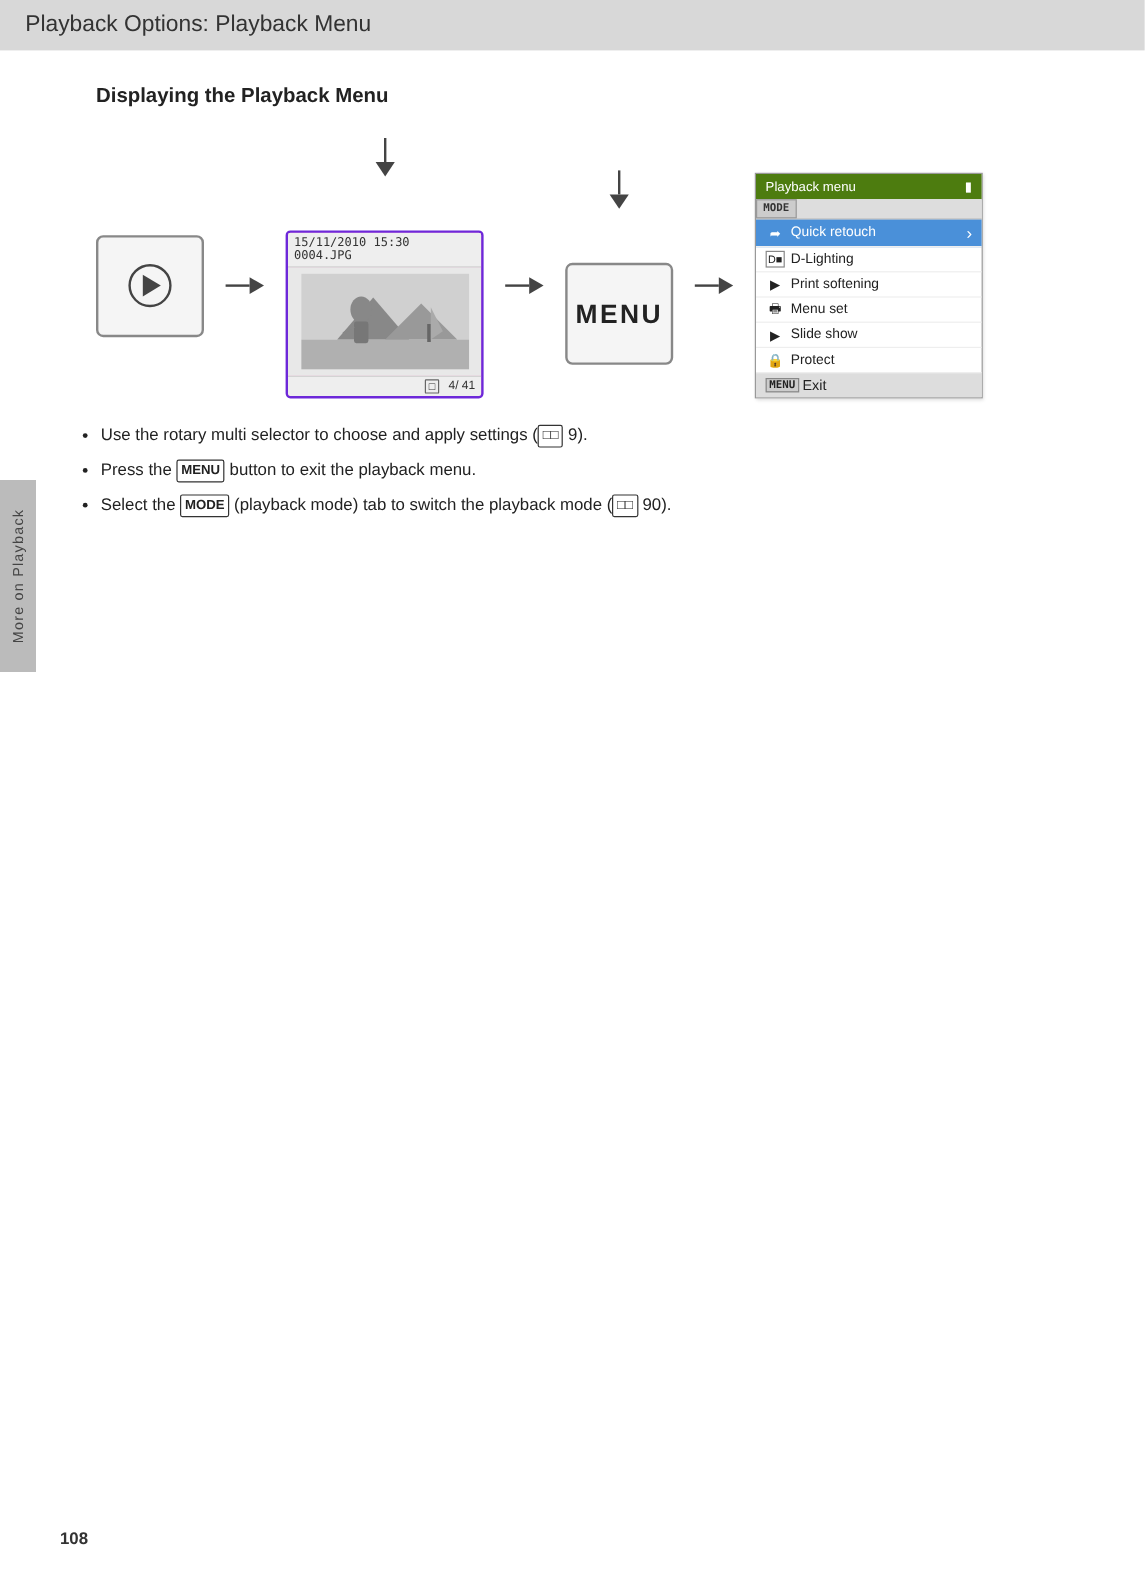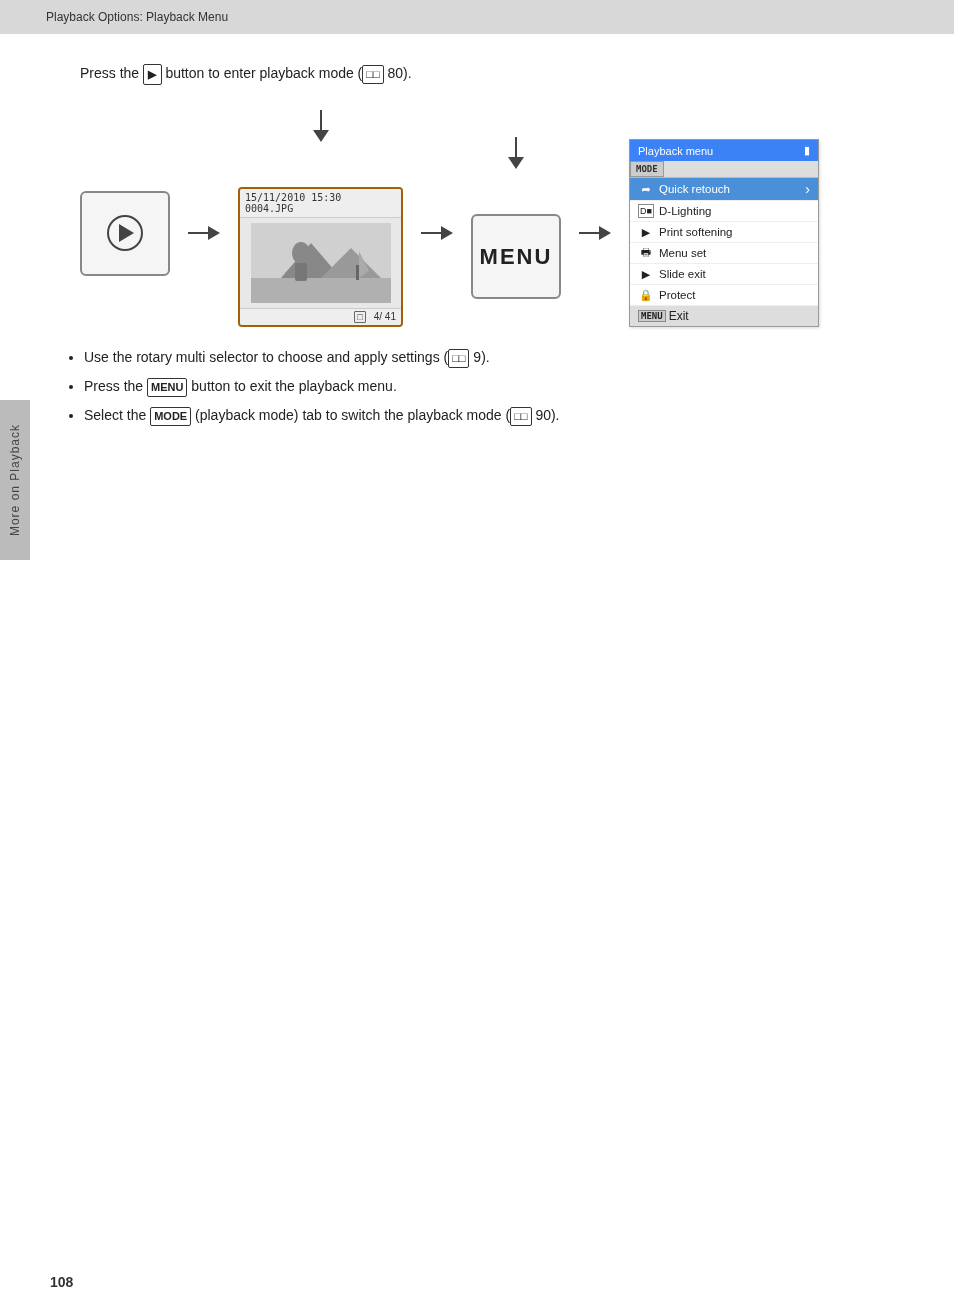--- a/index.html
+++ b/index.html
@@ -7,22 +7,22 @@
       font-family: Arial, sans-serif;
       background: #fff;
       width: 954px;
       min-height: 1314px;
       position: relative;
       font-size: 15px;
       color: #222;
     }
     .header-bar {
       background: #d8d8d8;
-      padding: 10px 46px;
-      font-size: 12px;
+      padding: 10px 21px;
+      font-size: 19px;
       color: #333;
     }
     .main-content {
       padding: 28px 50px 40px 50px;
     }
     .section-title {
       font-size: 17px;
       font-weight: bold;
       margin-bottom: 12px;
     }
@@ -102,21 +102,21 @@
       width: 0;
       height: 0;
       border-left: 8px solid transparent;
       border-right: 8px solid transparent;
       border-top: 12px solid #444;
     }
     
     .camera-screen {
       width: 165px;
       height: 140px;
-      border: 2px solid #a16207;
+      border: 2px solid #6d28d9;
       border-radius: 4px;
       background: #f9a8d4;
       display: flex;
       flex-direction: column;
       overflow: hidden;
       position: relative;
     }
     .screen-top-bar {
       background: #eee;
       font-size: 10px;
@@ -172,21 +172,21 @@
     }
     
     .playback-menu {
       width: 190px;
       border: 1px solid #999;
       background: #fff;
       font-size: 12px;
       box-shadow: 1px 1px 3px rgba(0,0,0,0.15);
     }
     .menu-title-row {
-      background: #3b82f6;
+      background: #4d7c0f;
       color: #fff;
       padding: 4px 8px;
       font-size: 11px;
       display: flex;
       justify-content: space-between;
       align-items: center;
     }
     .menu-tab-row {
       display: flex;
       background: #ddd;
@@ -308,24 +308,22 @@
 <div class="side-tab">
   <span class="side-tab-text">More on Playback</span>
 </div>
 
 <div class="header-bar">
   <span>Playback Options: Playback Menu</span>
 </div>
 
 <div class="main-content" style="margin-left: 30px;">
 
-
-  <p class="intro-text">
-    Press the <span class="inline-icon-tri">▶</span> button to enter playback mode (<span class="inline-icon">□□</span> 80).
-  </p>
+  <div class="section-title">Displaying the Playback Menu</div>
+
 
   <div class="diagram-area">
 
     <div class="diagram-item">
       <div style="height:30px;"></div>
       <div class="camera-box">
         <div class="play-btn">
           <div class="play-triangle"></div>
         </div>
       </div>
@@ -431,21 +429,21 @@
           <span>Print softening</span>
         </div>
 
         <div class="menu-item">
           <div class="menu-item-icon">🖶</div>
           <span>Menu set</span>
         </div>
 
         <div class="menu-item">
           <div class="menu-item-icon">▶</div>
-          <span>Slide exit</span>
+          <span>Slide show</span>
         </div>
 
         <div class="menu-item">
           <div class="menu-item-icon">🔒</div>
           <span>Protect</span>
         </div>
 
         <div class="menu-exit-row">
           <span class="menu-exit-label">MENU</span>
           <span>Exit</span>

